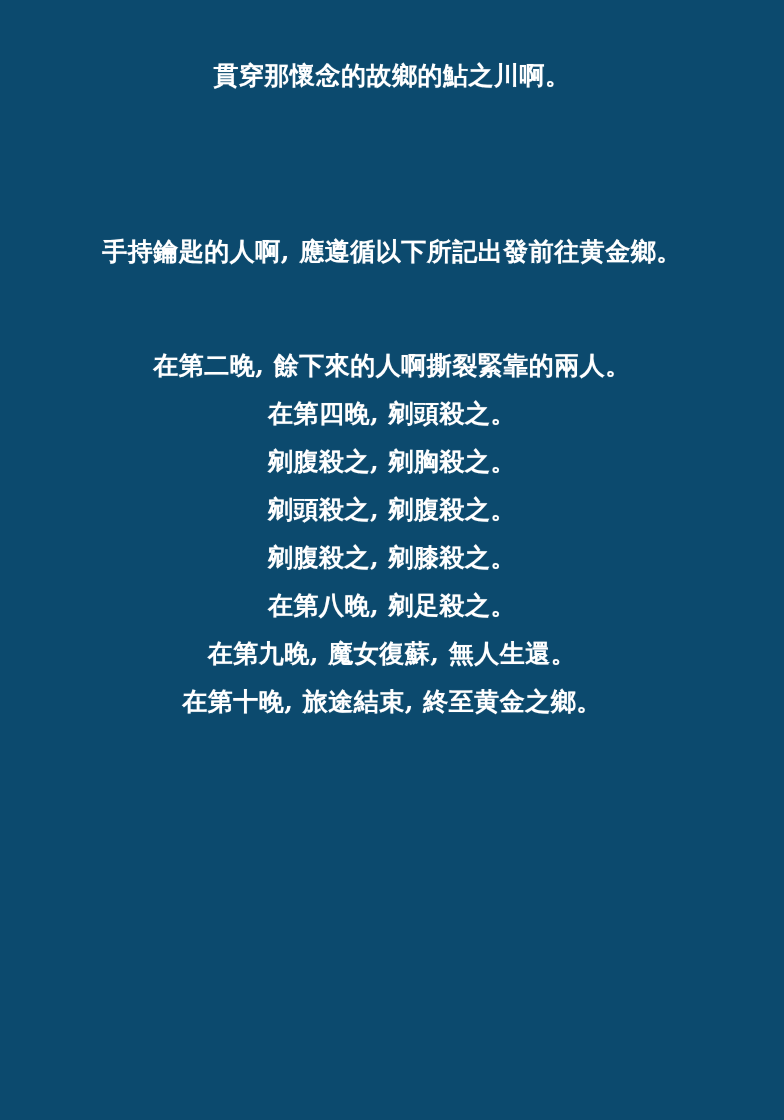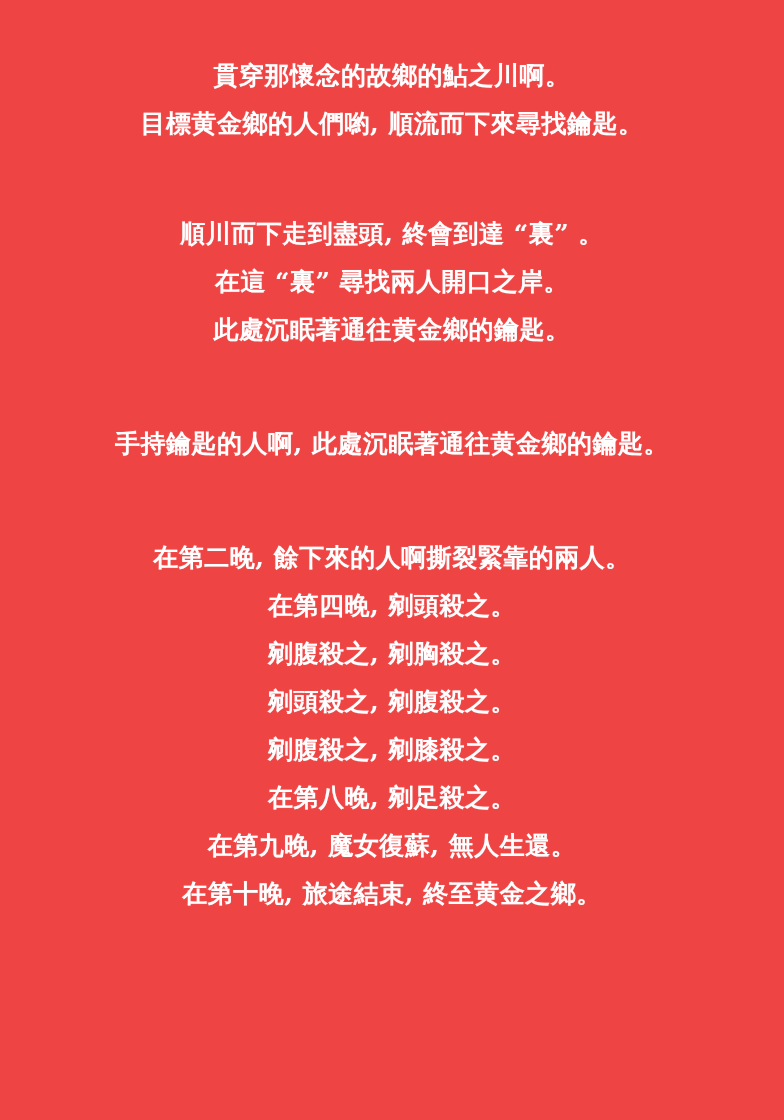--- a/index.html
+++ b/index.html
@@ -10,21 +10,21 @@
   body {
     width: 784px;
     height: 1120px;
     overflow: hidden;
     font-family: "DejaVu Serif", "Liberation Serif", serif;
   }
   #page {
     position: relative;
     width: 784px;
     height: 1120px;
-    background: #ef4444;
+    background: #0c4a6e;
     box-sizing: border-box;
     padding: 52px 40px 20px 40px;
   }
   .stanza {
     margin: 0 0 0 0;
   }
   .line {
     color: #ffffff;
     font-weight: bold;
     text-align: center;
@@ -37,35 +37,29 @@
   .gap-lg { height: 62px; }
   .gap-xl { height: 66px; }
 </style>
 </head>
 <body>
 
 <div id="page">
 
   <div class="stanza">
     <div class="line">貫穿那懷念的故鄉的鮎之川啊。</div>
-    <div class="line">目標黄金鄉的人們喲, 順流而下來尋找鑰匙。</div>
   </div>
 
   <div class="gap-lg"></div>
 
-  <div class="stanza">
-    <div class="line">順川而下走到盡頭, 終會到達 “裏” 。</div>
-    <div class="line">在這 “裏” 尋找兩人開口之岸。</div>
-    <div class="line">此處沉眠著通往黄金鄉的鑰匙。</div>
-  </div>
 
   <div class="gap-xl"></div>
 
   <div class="stanza">
-    <div class="line">手持鑰匙的人啊, 此處沉眠著通往黄金鄉的鑰匙。</div>
+    <div class="line">手持鑰匙的人啊, 應遵循以下所記出發前往黄金鄉。</div>
   </div>
 
   <div class="gap-xl"></div>
 
   <div class="stanza">
     <div class="line">在第二晚, 餘下來的人啊撕裂緊靠的兩人。</div>
     <div class="line">在第四晚, 剜頭殺之。</div>
     <div class="line">剜腹殺之, 剜胸殺之。</div>
     <div class="line">剜頭殺之, 剜腹殺之。</div>
     <div class="line">剜腹殺之, 剜膝殺之。</div>

